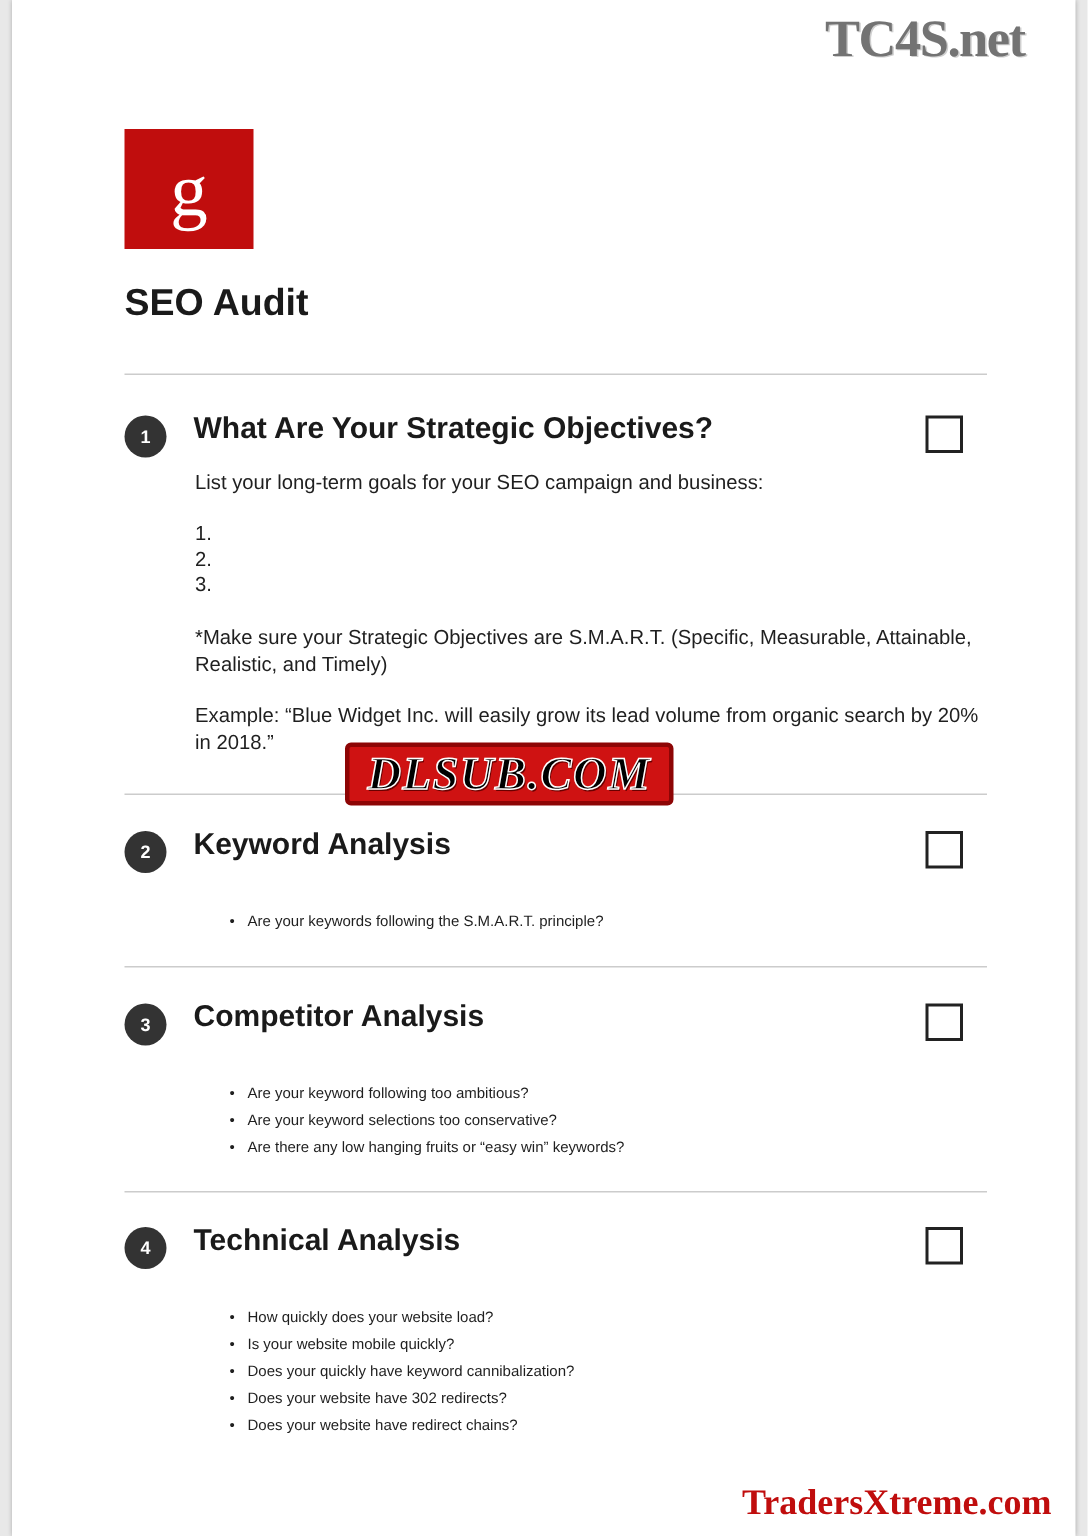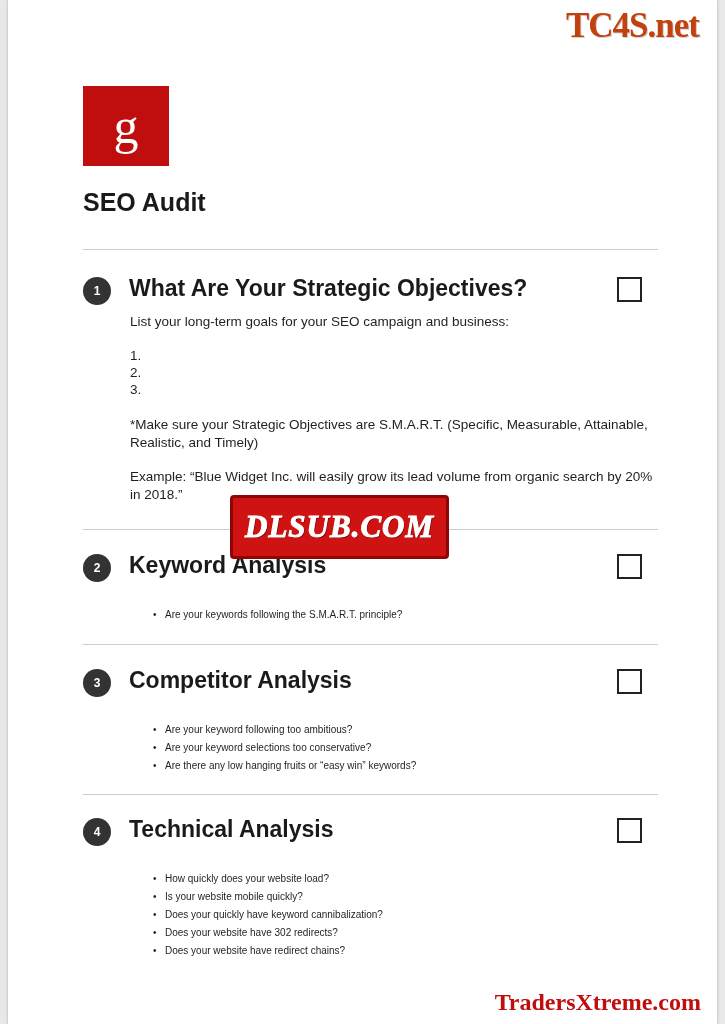--- a/index.html
+++ b/index.html
@@ -19,26 +19,26 @@
     left: 8px;
     top: 0;
     width: 709px;
     height: 1024px;
     background: #ffffff;
     box-shadow: 0 0 3px rgba(0,0,0,0.25);
     overflow: hidden;
   }
   .watermark-top {
     position: absolute;
-    right: 18px;
+    right: 34px;
     top: 6px;
     font-family: "Liberation Serif", serif;
     font-weight: bold;
     font-size: 35px;
-    color: #c2410c;
+    color: #737373;
     letter-spacing: -1px;
     text-shadow: 1px 1px 0 #cfcfcf;
   }
   .logo {
     position: absolute;
     left: 75px;
     top: 86px;
     width: 86px;
     height: 80px;
     background: #c00d0d;
@@ -84,21 +84,21 @@
     color: #ffffff;
     font-size: 12px;
     line-height: 28px;
     text-align: center;
     font-weight: bold;
   }
   .sec-title {
     position: absolute;
     left: 46px;
     top: 0px;
-    font-size: 23px;
+    font-size: 20px;
     font-weight: bold;
     color: #1a1a1a;
   }
   .checkbox {
     position: absolute;
     right: 16px;
     top: 2px;
     width: 21px;
     height: 21px;
     border: 2px solid #222222;
@@ -142,24 +142,24 @@
     line-height: 17px;
   }
   .watermark-mid {
     position: absolute;
     left: 222px;
     top: 495px;
     font-family: "Liberation Serif", serif;
     font-weight: bold;
     font-style: italic;
     font-size: 31px;
-    color: #ffffff;
+    color: #000000;
     background: #cf1212;
     -webkit-text-stroke: 1px #ffffff;
-    padding: 11px 12px;
+    padding: 0 12px;
     border: 3px solid #8d0505;
     border-radius: 4px;
     letter-spacing: 1px;
     text-shadow: 1px 1px 0 #6a0000;
   }
   .watermark-bottom {
     position: absolute;
     right: 16px;
     bottom: 8px;
     font-family: "Liberation Serif", serif;

